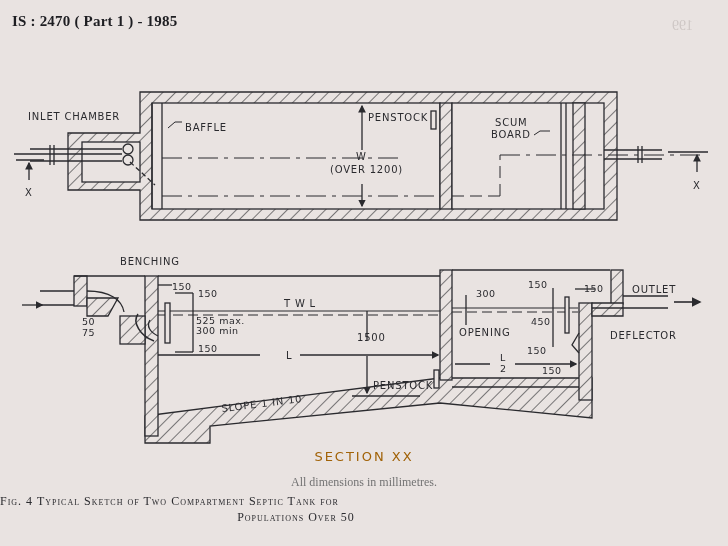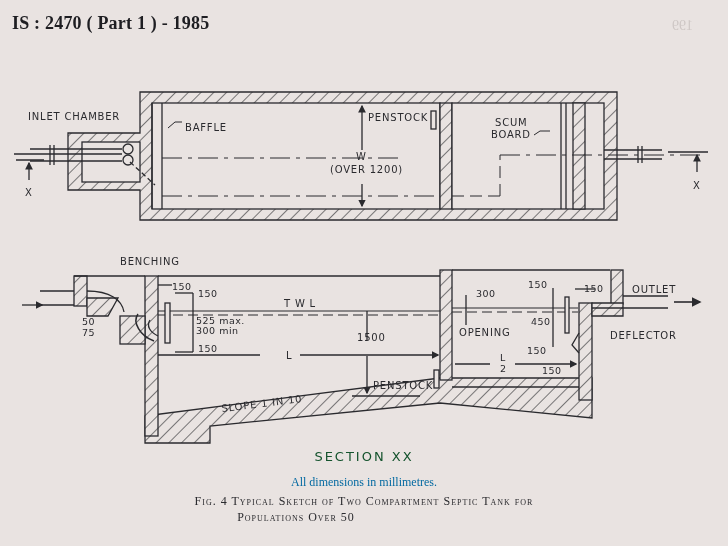--- a/index.html
+++ b/index.html
@@ -1,23 +1,23 @@
 <!DOCTYPE html>
 <html><head>
 <meta charset="utf-8">
 <style>
   html,body{margin:0;padding:0;}
   body{width:728px;height:546px;background:#e9e3e1;position:relative;overflow:hidden;font-family:"DejaVu Sans",sans-serif;color:#1e1e22;}
-  .hdr{position:absolute;left:12px;top:13px;font-family:"Liberation Serif",serif;font-weight:bold;font-size:18px;letter-spacing:0.2px;}
+  .hdr{position:absolute;left:12px;top:13px;font-family:"Liberation Serif",serif;font-weight:bold;font-size:15px;letter-spacing:0.2px;}
   svg{position:absolute;left:0;top:0;}
   .lbl{font-family:"DejaVu Sans",sans-serif;font-size:10px;fill:#2a2a2e;letter-spacing:0.8px;}
   .sm{font-family:"DejaVu Sans",sans-serif;font-size:9.5px;fill:#2a2a2e;letter-spacing:0.5px;}
-  .section{position:absolute;left:0;width:728px;top:449px;text-align:center;font-size:13px;letter-spacing:2px;color:#14532d;}
-  .note{position:absolute;left:0;width:728px;top:475px;text-align:center;font-family:"Liberation Serif",serif;font-size:12px;color:#0369a1;}
-  .cap1{position:absolute;left:0;width:728px;top:494px;text-align:center;font-family:"Liberation Serif",serif;font-size:12px;color:#2a2a2e;font-variant:small-caps;letter-spacing:1px;}
+  .section{position:absolute;left:0;width:728px;top:449px;text-align:center;font-size:13px;letter-spacing:2px;color:#a16207;}
+  .note{position:absolute;left:0;width:728px;top:475px;text-align:center;font-family:"Liberation Serif",serif;font-size:12px;color:#737373;}
+  .cap1{position:absolute;left:0;width:728px;top:494px;text-align:left;font-family:"Liberation Serif",serif;font-size:12px;color:#2a2a2e;font-variant:small-caps;letter-spacing:1px;}
   .cap2{position:absolute;left:0;width:592px;top:510px;text-align:center;font-family:"Liberation Serif",serif;font-size:12px;color:#2a2a2e;font-variant:small-caps;letter-spacing:1px;}
   .ghost{position:absolute;color:#b8b0ae;font-family:"Liberation Serif",serif;font-size:14px;opacity:0.55;transform:scaleX(-1);}
 </style>
 </head>
 <body>
 
 <div class="hdr">IS : 2470 ( Part 1 ) - 1985</div>
 <div class="ghost" style="left:672px;top:18px;">199</div>
 
 <svg width="728" height="546" viewBox="0 0 728 546">

